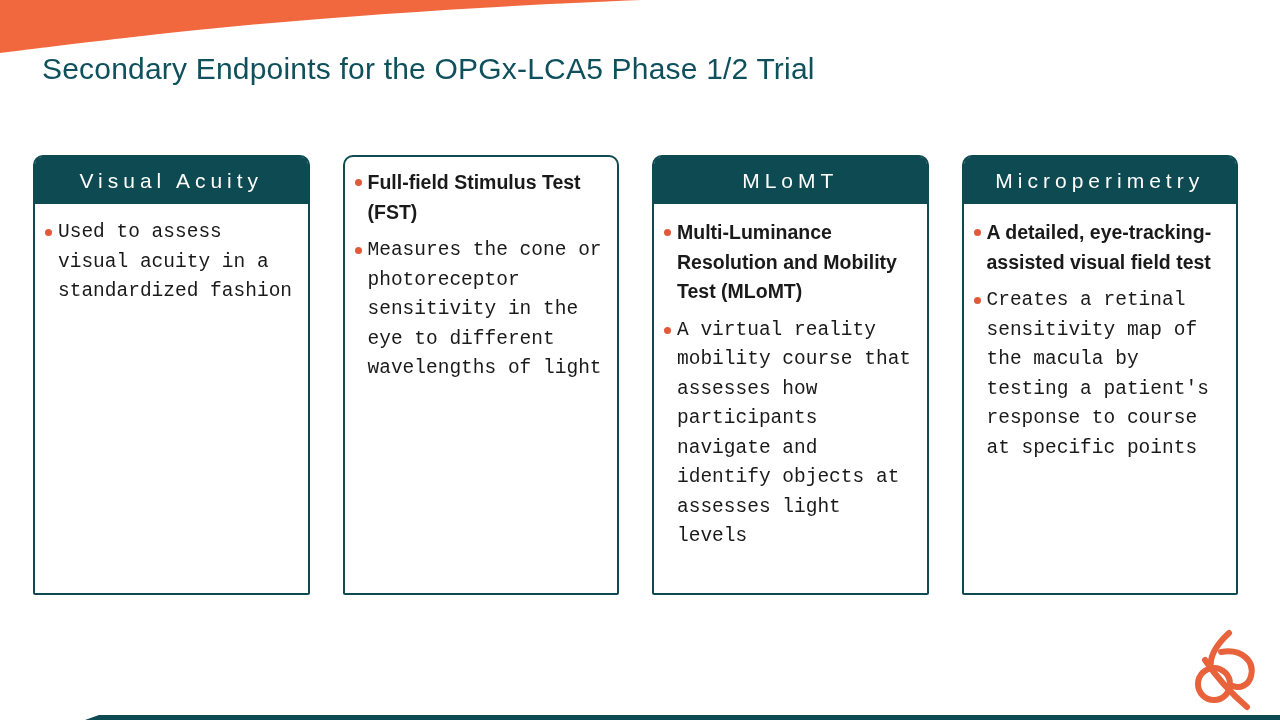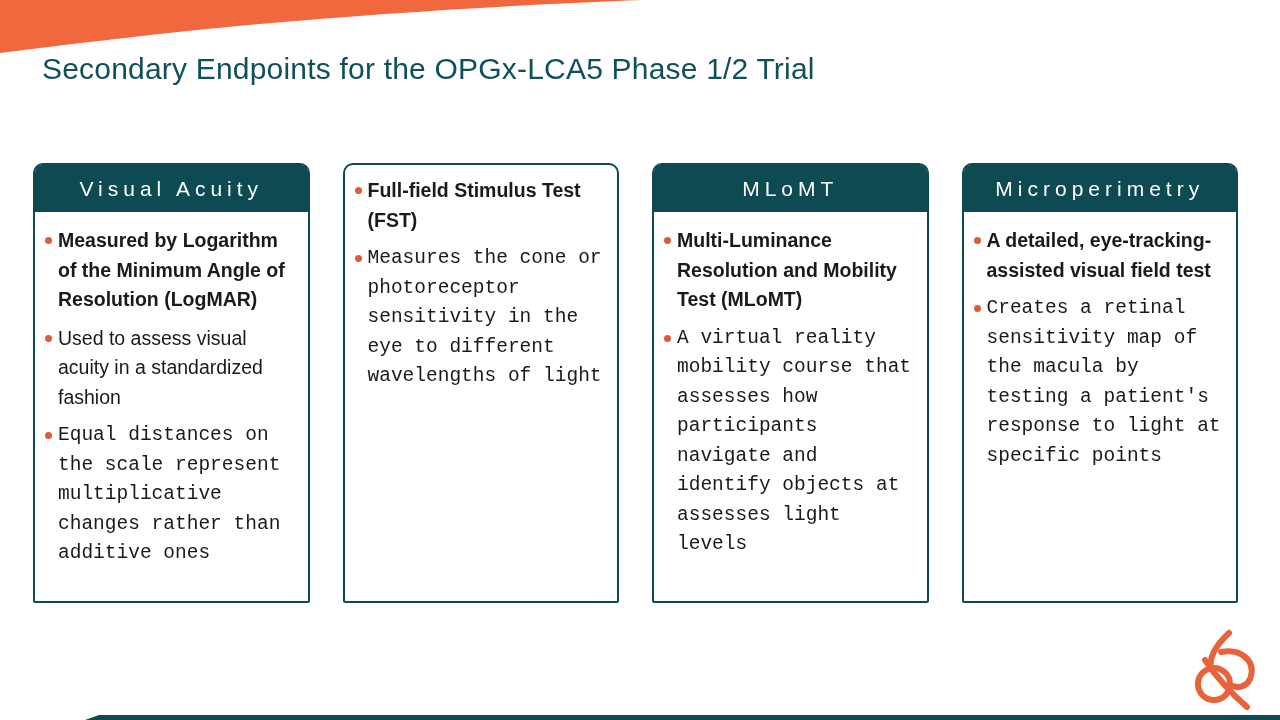--- a/index.html
+++ b/index.html
@@ -7,21 +7,21 @@
     position:relative; width:1280px; height:720px; background:#ffffff;
     overflow:hidden; font-family:"Liberation Sans", sans-serif;
   }
   .swoosh { position:absolute; top:0; left:0; }
   .slide-title {
     position:absolute; left:42px; top:52px; width:1100px;
     font-size:30px; color:#0f505d; letter-spacing:0.2px;
   }
   .cards {
     position:absolute; left:33px; top:155px; width:1205px; height:440px;
-    display:grid; grid-template-columns:repeat(4,1fr); column-gap:33px;margin-top:8px;
+    display:grid; grid-template-columns:repeat(4,1fr); column-gap:33px;
   }
   .card {
     border:2px solid #0e4a52; border-radius:10px 10px 2px 2px;
     background:#ffffff; display:flex; flex-direction:column;
     box-sizing:border-box;
   }
   .card-header {
     background:#0e4a52; color:#ffffff; height:47px; flex:0 0 auto;
     border-bottom:3px solid #ffffff; border-radius:7px 7px 0 0;
     display:flex; align-items:center; justify-content:center;
@@ -55,31 +55,23 @@
     <path d="M0,0 L642,0 C510,5 300,17 125,38 C72,44 32,49 0,53 Z" fill="#f2683e"></path>
   </svg>
 
   <div class="slide-title">Secondary Endpoints for the OPGx-LCA5 Phase 1/2 Trial</div>
 
   <div class="cards">
 
     <div class="card">
       <div class="card-header">Visual Acuity</div>
       <div class="card-body">
-        <div class="bullet bold">
-          <span class="dot"></span>
-          <span class="bullet-text">Measured by Logarithm of the Minimum Angle of Resolution (LogMAR)</span>
-        </div>
         <div class="bullet">
           <span class="dot"></span>
           <span class="bullet-text">Used to assess visual acuity in a standardized fashion</span>
-        </div>
-        <div class="bullet">
-          <span class="dot"></span>
-          <span class="bullet-text">Equal distances on the scale represent multiplicative changes rather than additive ones</span>
         </div>
       </div>
     </div>
 
     <div class="card">
       <div class="card-body">
         <div class="bullet bold">
           <span class="dot"></span>
           <span class="bullet-text">Full-field Stimulus Test (FST)</span>
         </div>
@@ -106,21 +98,21 @@
 
     <div class="card">
       <div class="card-header">Microperimetry</div>
       <div class="card-body">
         <div class="bullet bold">
           <span class="dot"></span>
           <span class="bullet-text">A detailed, eye-tracking-assisted visual field test</span>
         </div>
         <div class="bullet">
           <span class="dot"></span>
-          <span class="bullet-text">Creates a retinal sensitivity map of the macula by testing a patient's response to light at specific points</span>
+          <span class="bullet-text">Creates a retinal sensitivity map of the macula by testing a patient's response to course at specific points</span>
         </div>
       </div>
     </div>
 
   </div>
 
   <div class="page-number">11</div>
 
   <svg class="logo" width="76" height="86" viewBox="0 0 76 86" aria-hidden="true">
     <g fill="none" stroke="#e8623b" stroke-width="6" stroke-linecap="round">

